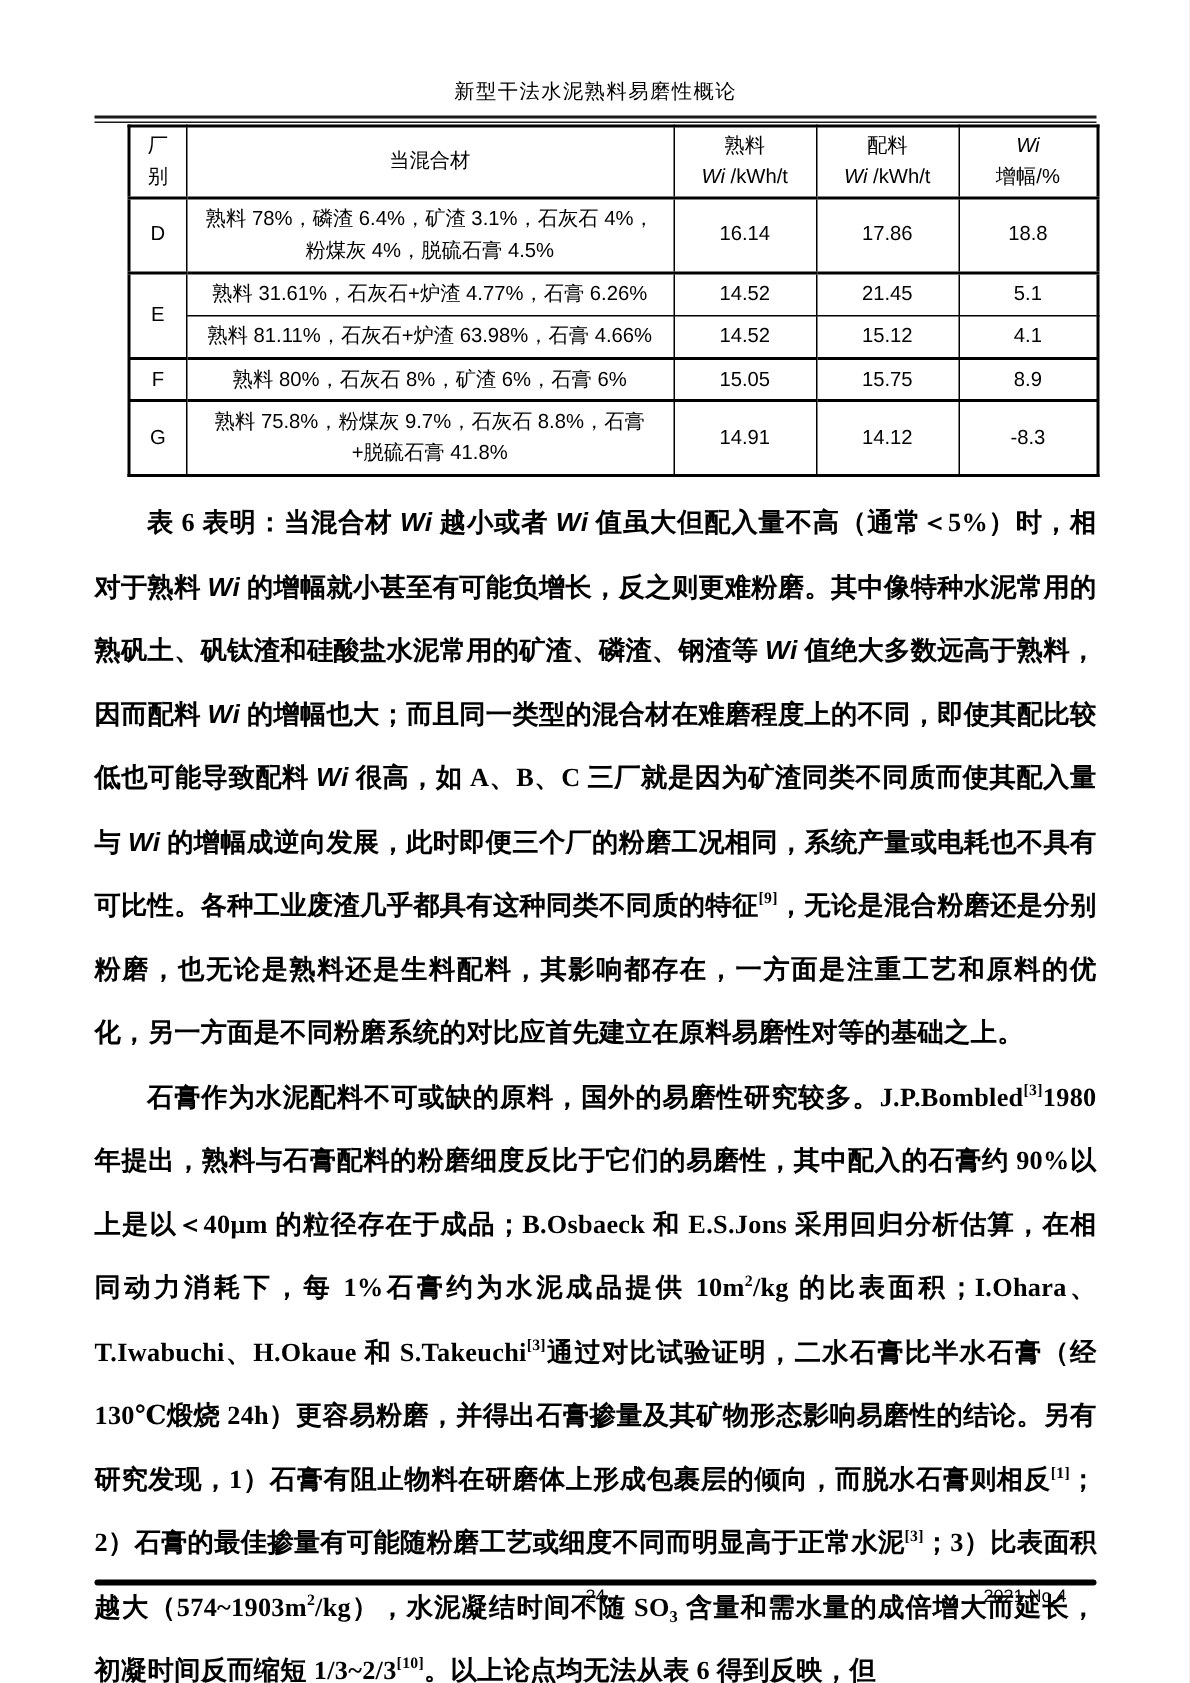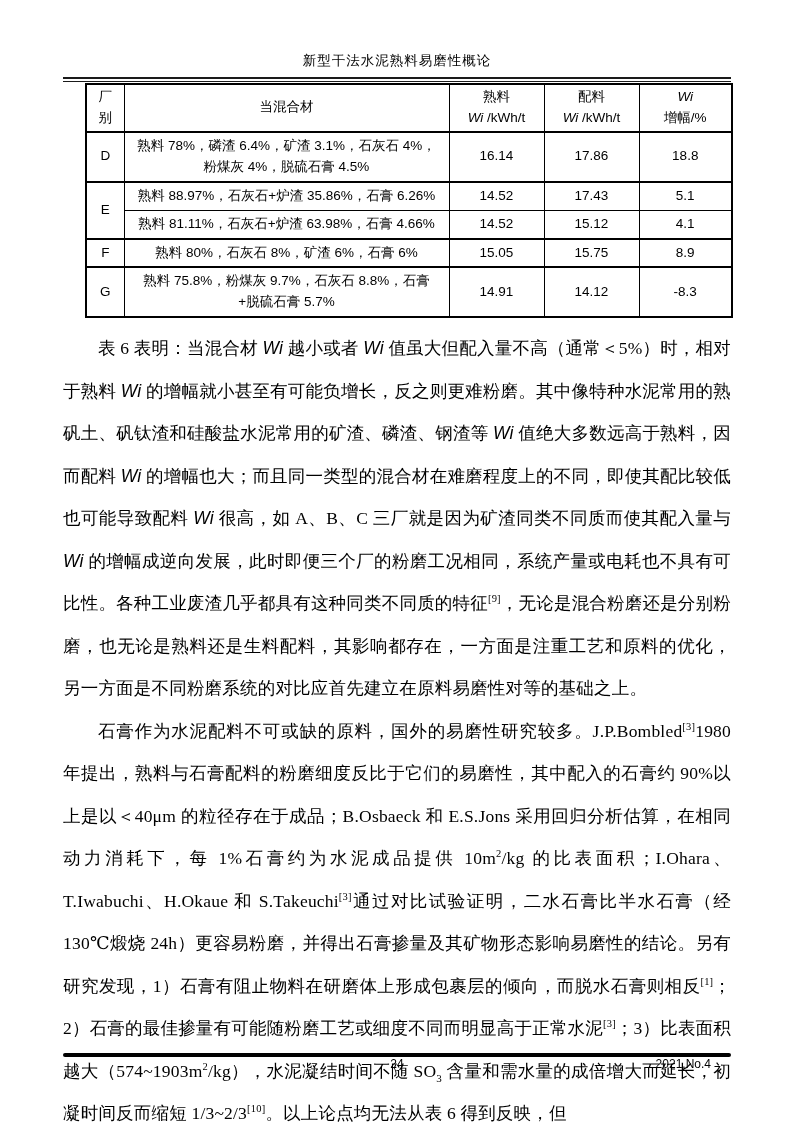--- a/index.html
+++ b/index.html
@@ -36,21 +36,21 @@
   col.c-num2  { width:93px; }
   .cell-center { text-align:center; vertical-align:middle; }
   .cell-mix { text-align:center; vertical-align:middle; padding:3px 9px !important; }
   tr.group-start td { border-top:2px solid #000; }
   table.wi i { font-style:italic; }
 
   
   .paras { margin-top:9px; }
   .paras p {
     margin:0; font-size:17.5px; line-height:42.5px;
-    text-align:justify; text-indent:2em; letter-spacing:0.2px;
+    text-align:justify; text-indent:2em; letter-spacing:0.2px;font-weight:bold;
   }
   .paras sup { font-size:10.5px; line-height:0; vertical-align:super; }
   .paras sub { font-size:11px;  line-height:0; vertical-align:sub; }
   .paras i   { font-style:italic; font-family:"Liberation Sans","DejaVu Sans",sans-serif; }
 
   
   .footer { position:absolute; left:63px; width:668px; top:1053px; }
   .ftr-rule { height:4px; background:#000; border-radius:2px/2px; }
   .ftr-row { position:relative; height:18px; margin-top:0;
     font-family:"Liberation Sans","DejaVu Sans",sans-serif; font-size:12px; }
@@ -98,41 +98,41 @@
       <tbody>
           <tr>
             <td class="cell-center">D</td>
             <td class="cell-mix">熟料 78%，磷渣 6.4%，矿渣 3.1%，石灰石 4%，粉煤灰 4%，脱硫石膏 4.5%</td>
             <td class="cell-center">16.14</td>
             <td class="cell-center">17.86</td>
             <td class="cell-center">18.8</td>
           </tr>
           <tr class="group-start">
             <td class="cell-center" rowspan="2">E</td>
-            <td class="cell-mix">熟料 88.97%，石灰石+炉渣 35.86%，石膏 6.26%</td>
+            <td class="cell-mix">熟料 31.61%，石灰石+炉渣 4.77%，石膏 6.26%</td>
             <td class="cell-center">14.52</td>
-            <td class="cell-center">17.43</td>
+            <td class="cell-center">21.45</td>
             <td class="cell-center">5.1</td>
           </tr>
           <tr>
             <td class="cell-mix">熟料 81.11%，石灰石+炉渣 63.98%，石膏 4.66%</td>
             <td class="cell-center">14.52</td>
             <td class="cell-center">15.12</td>
             <td class="cell-center">4.1</td>
           </tr>
           <tr class="group-start">
             <td class="cell-center">F</td>
             <td class="cell-mix">熟料 80%，石灰石 8%，矿渣 6%，石膏 6%</td>
             <td class="cell-center">15.05</td>
             <td class="cell-center">15.75</td>
             <td class="cell-center">8.9</td>
           </tr>
           <tr class="group-start">
             <td class="cell-center">G</td>
-            <td class="cell-mix">熟料 75.8%，粉煤灰 9.7%，石灰石 8.8%，石膏+脱硫石膏 5.7%</td>
+            <td class="cell-mix">熟料 75.8%，粉煤灰 9.7%，石灰石 8.8%，石膏+脱硫石膏 41.8%</td>
             <td class="cell-center">14.91</td>
             <td class="cell-center">14.12</td>
             <td class="cell-center">-8.3</td>
           </tr>
         </tbody>
     </table>
 
     <div class="paras">
         <p><span>表 6 表明：当混合材 </span><i>Wi</i><span> 越小或者 </span><i>Wi</i><span> 值虽大但配入量不高（通常＜5%）时，相对于熟料 </span><i>Wi</i><span> 的增幅就小甚至有可能负增长，反之则更难粉磨。其中像特种水泥常用的熟矾土、矾钛渣和硅酸盐水泥常用的矿渣、磷渣、钢渣等 </span><i>Wi</i><span> 值绝大多数远高于熟料，因而配料 </span><i>Wi</i><span> 的增幅也大；而且同一类型的混合材在难磨程度上的不同，即使其配比较低也可能导致配料 </span><i>Wi</i><span> 很高，如 A、B、C 三厂就是因为矿渣同类不同质而使其配入量与 </span><i>Wi</i><span> 的增幅成逆向发展，此时即便三个厂的粉磨工况相同，系统产量或电耗也不具有可比性。各种工业废渣几乎都具有这种同类不同质的特征</span><sup>[9]</sup><span>，无论是混合粉磨还是分别粉磨，也无论是熟料还是生料配料，其影响都存在，一方面是注重工艺和原料的优化，另一方面是不同粉磨系统的对比应首先建立在原料易磨性对等的基础之上。</span></p>
         <p><span>石膏作为水泥配料不可或缺的原料，国外的易磨性研究较多。J.P.Bombled</span><sup>[3]</sup><span>1980 年提出，熟料与石膏配料的粉磨细度反比于它们的易磨性，其中配入的石膏约 90%以上是以＜40μm 的粒径存在于成品；B.Osbaeck 和 E.S.Jons 采用回归分析估算，在相同动力消耗下，每 1%石膏约为水泥成品提供 10m</span><sup>2</sup><span>/kg 的比表面积；I.Ohara、T.Iwabuchi、H.Okaue 和 S.Takeuchi</span><sup>[3]</sup><span>通过对比试验证明，二水石膏比半水石膏（经 130℃煅烧 24h）更容易粉磨，并得出石膏掺量及其矿物形态影响易磨性的结论。另有研究发现，1）石膏有阻止物料在研磨体上形成包裹层的倾向，而脱水石膏则相反</span><sup>[1]</sup><span>；2）石膏的最佳掺量有可能随粉磨工艺或细度不同而明显高于正常水泥</span><sup>[3]</sup><span>；3）比表面积越大（574~1903m</span><sup>2</sup><span>/kg），水泥凝结时间不随 SO</span><sub>3</sub><span> 含量和需水量的成倍增大而延长，初凝时间反而缩短 1/3~2/3</span><sup>[10]</sup><span>。以上论点均无法从表 6 得到反映，但</span></p>

